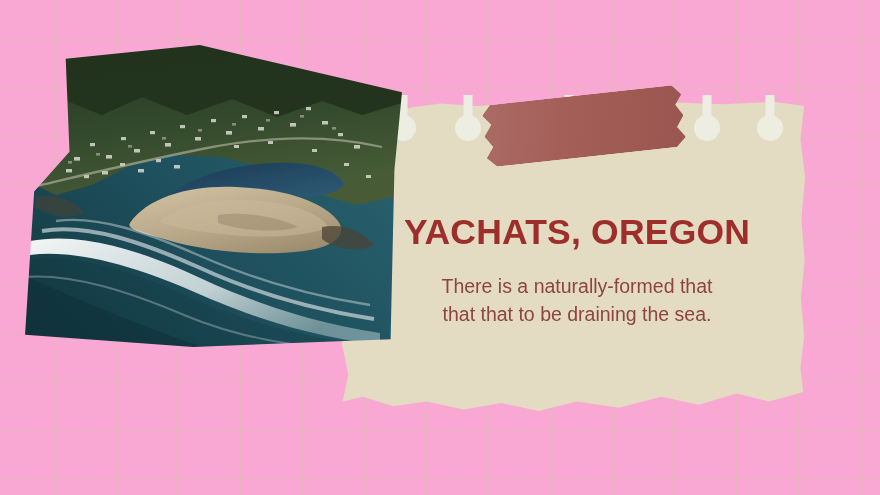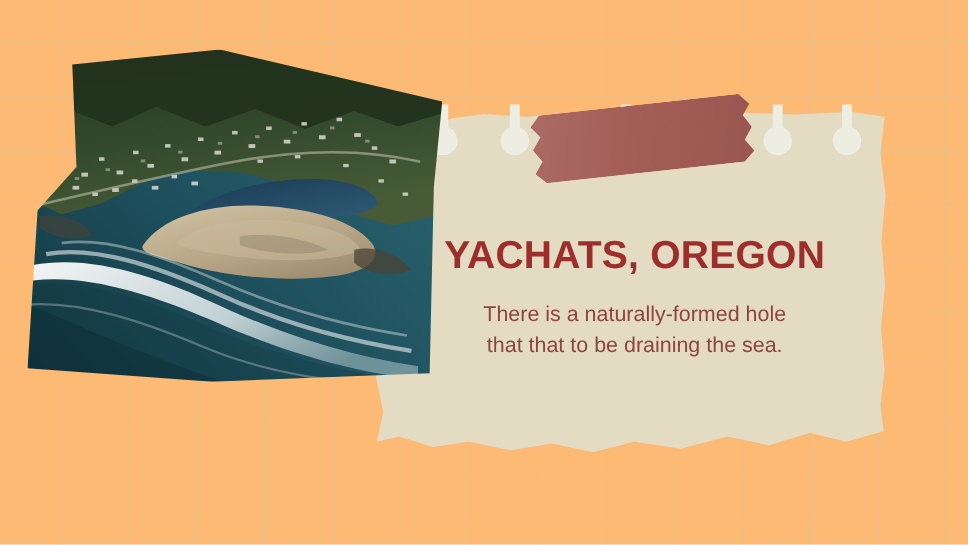--- a/index.html
+++ b/index.html
@@ -5,21 +5,21 @@
   html, body {
     margin: 0;
     padding: 0;
     background: #ECEBE0;
   }
   #slide {
     position: relative;
     width: 880px;
     height: 495px;
     overflow: hidden;
-    background: #fdba74;
+    background: #f9a8d4;
     font-family: "Liberation Sans", sans-serif;
     -webkit-font-smoothing: antialiased;
   }
 
   
   .grid-layer {
     position: absolute;
     inset: 0;
     background-image:
       linear-gradient(to right, rgba(206,196,164,0.42) 1.2px, transparent 1.2px),
@@ -337,18 +337,18 @@
       <path d="M34,176 C76,170 126,188 176,210 C226,232 284,250 348,260" stroke="#FFFFFF" stroke-width="2.4" fill="none" opacity="0.38"></path>
       <path d="M2,232 C52,228 110,248 162,270 C214,292 278,304 348,305" stroke="#FFFFFF" stroke-width="2" fill="none" opacity="0.28"></path>
 
       <path d="M0,230 L0,305 L190,305 C130,286 64,258 0,230 Z" fill="#0D2D35" opacity="0.45"></path>
     </svg>
   </div>
 
   <div class="text-block">
     <h1 class="headline">YACHATS, OREGON</h1>
     <p class="subline">
-      <span>There is a naturally-formed hole</span><br>
+      <span>There is a naturally-formed that</span><br>
       <span>that that to be draining the sea.</span>
     </p>
   </div>
 
 </div>
 
 </body></html>

